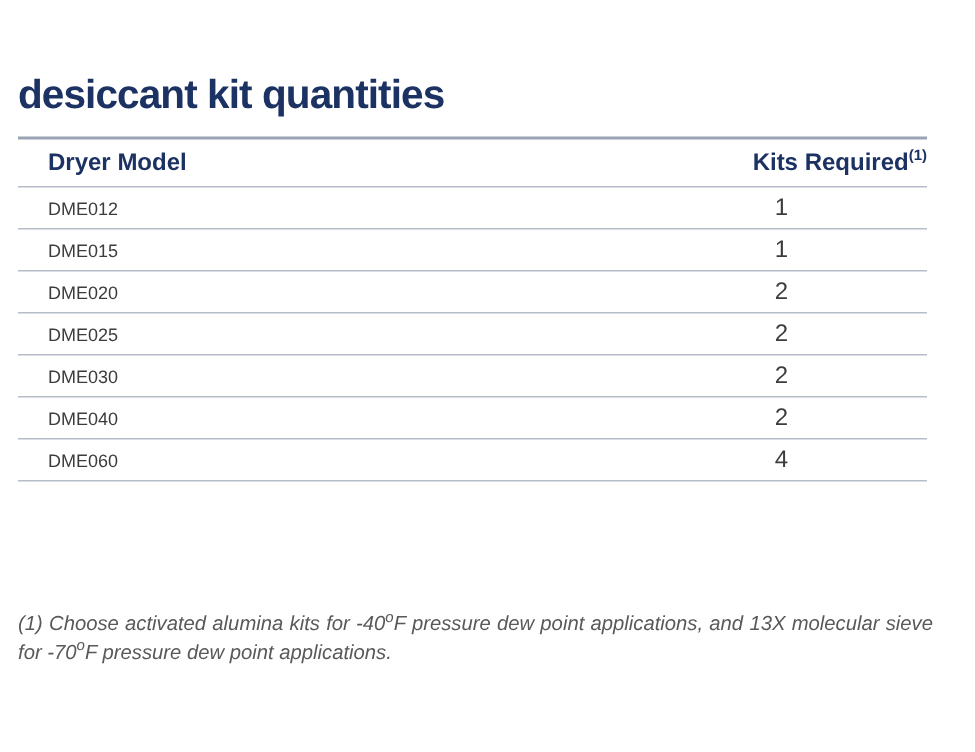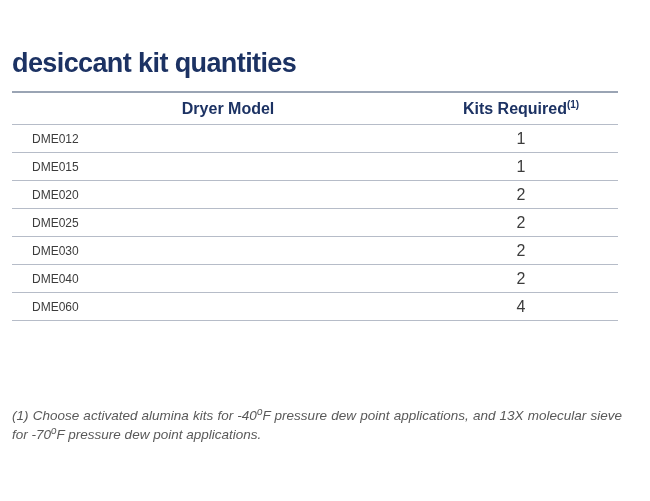--- a/index.html
+++ b/index.html
@@ -55,28 +55,28 @@
     margin: 0;
     border-bottom: 1.5px solid #b6bcc8;
     height: 27px;
     vertical-align: middle;
   }
   table.kit-table thead th {
     height: 31px;
     border-bottom: 1.5px solid #b6bcc8;
   }
   .th-model {
-    text-align: center;
+    text-align: left;
     padding-left: 20px !important;
     font-size: 16px;
     font-weight: bold;
     color: #1c3263;
   }
   .th-kits {
-    text-align: center;
+    text-align: right;
     font-size: 16px;
     font-weight: bold;
     color: #1c3263;
     position: relative;
   }
   .th-kits .sup {
     font-size: 10px;
     vertical-align: super;
     font-weight: bold;
     line-height: 0;

